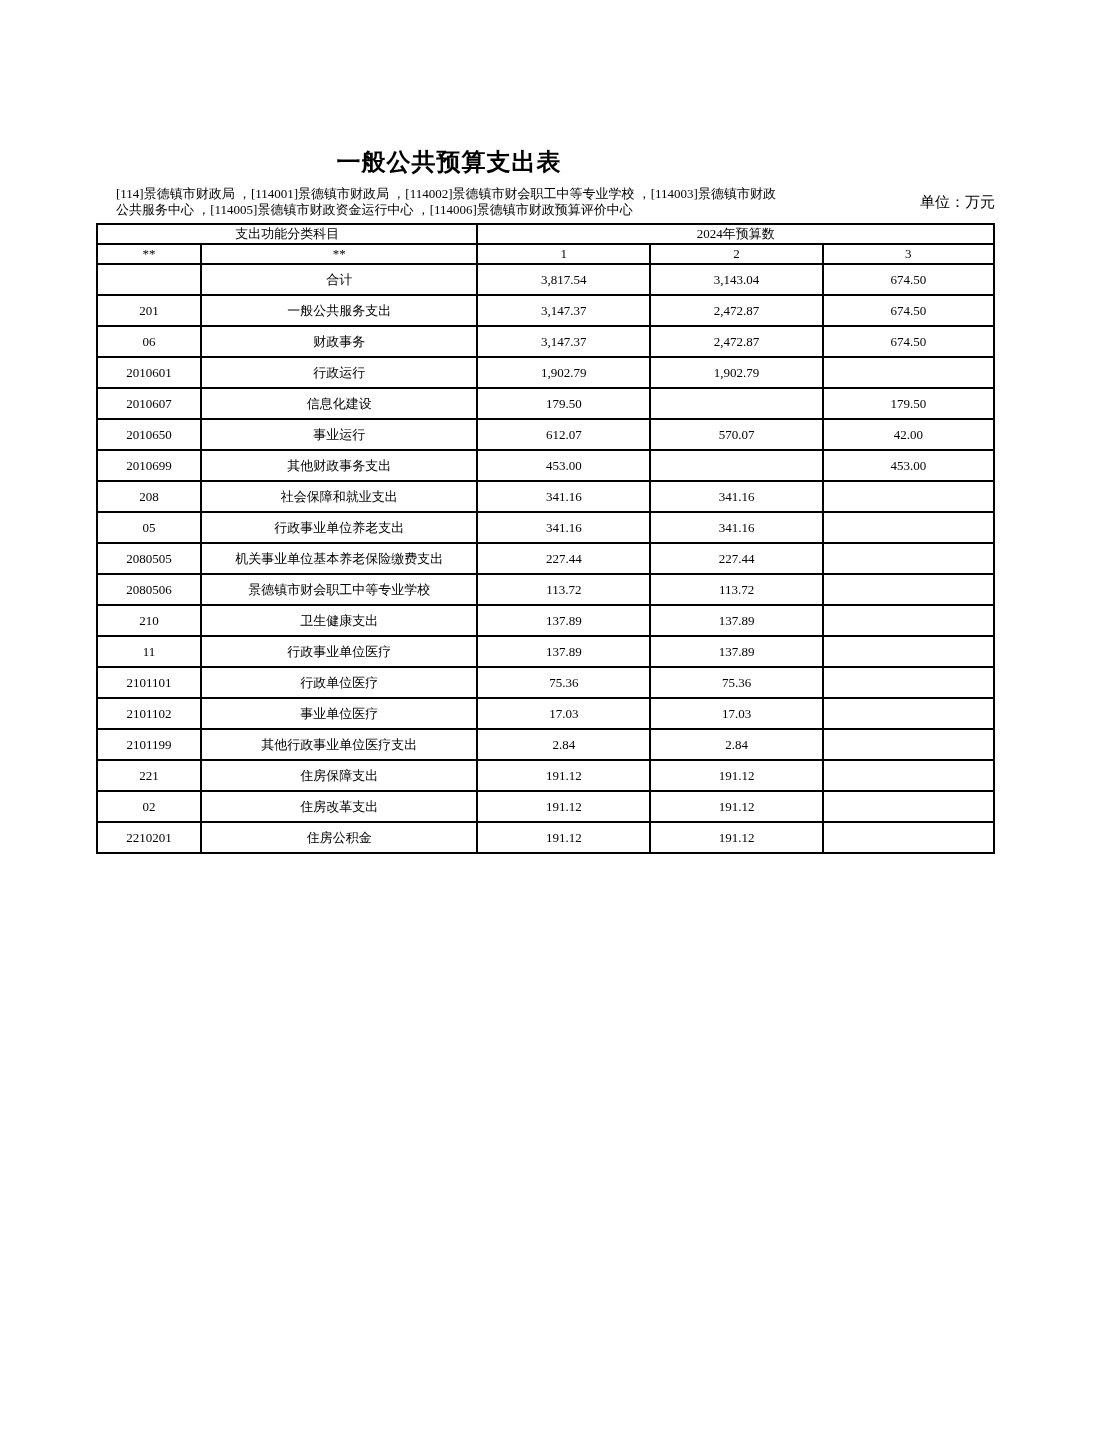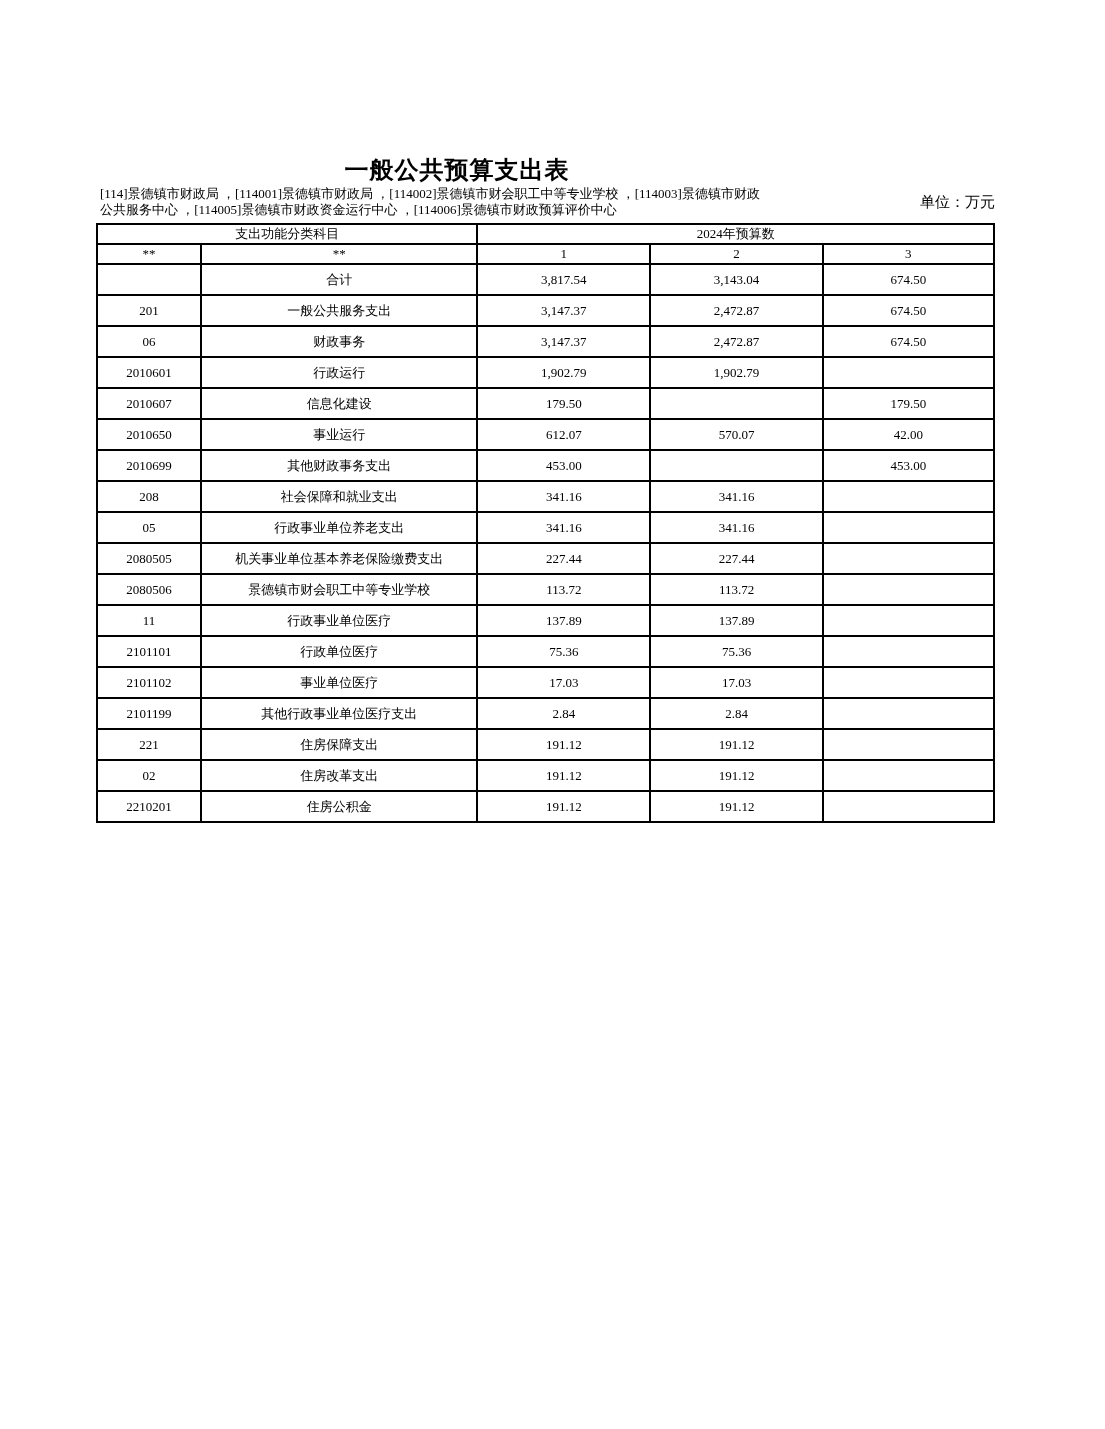--- a/index.html
+++ b/index.html
@@ -14,39 +14,40 @@
     background: #ffffff;
     color: #000000;
     font-family: "Liberation Serif", "DejaVu Serif", serif;
     overflow: hidden;
   }
   .doc-title {
     position: absolute;
     top: 146px;
     left: 0;
     width: 898px;
-    margin: 8px;
+    margin: 0;
     text-align: center;
     font-family: "Liberation Sans", "DejaVu Sans", sans-serif;
     font-weight: bold;
     font-size: 24px;
     letter-spacing: 1px;
     color: #000000;
   }
   .sub-row {
     position: absolute;
     left: 100px;
     top: 186px;
     width: 895px;
     font-size: 13px;
     line-height: 15.5px;
     color: #000000;
   }
   .subtitle {
     width: 730px;
+    margin-left: 16px;
   }
   .unit-label {
     position: absolute;
     right: 0;
     top: 9px;
     font-size: 15px;
     white-space: nowrap;
   }
   table.budget {
     position: absolute;
@@ -186,20 +187,27 @@
     <td></td>
   </tr>
         <tr class="data-row">
     <td>2080506</td>
     <td>景德镇市财会职工中等专业学校</td>
     <td>113.72</td>
     <td>113.72</td>
     <td></td>
   </tr>
         <tr class="data-row">
+    <td>210</td>
+    <td>卫生健康支出</td>
+    <td>137.89</td>
+    <td>137.89</td>
+    <td></td>
+  </tr>
+        <tr class="data-row">
     <td>11</td>
     <td>行政事业单位医疗</td>
     <td>137.89</td>
     <td>137.89</td>
     <td></td>
   </tr>
         <tr class="data-row">
     <td>2101101</td>
     <td>行政单位医疗</td>
     <td>75.36</td>

